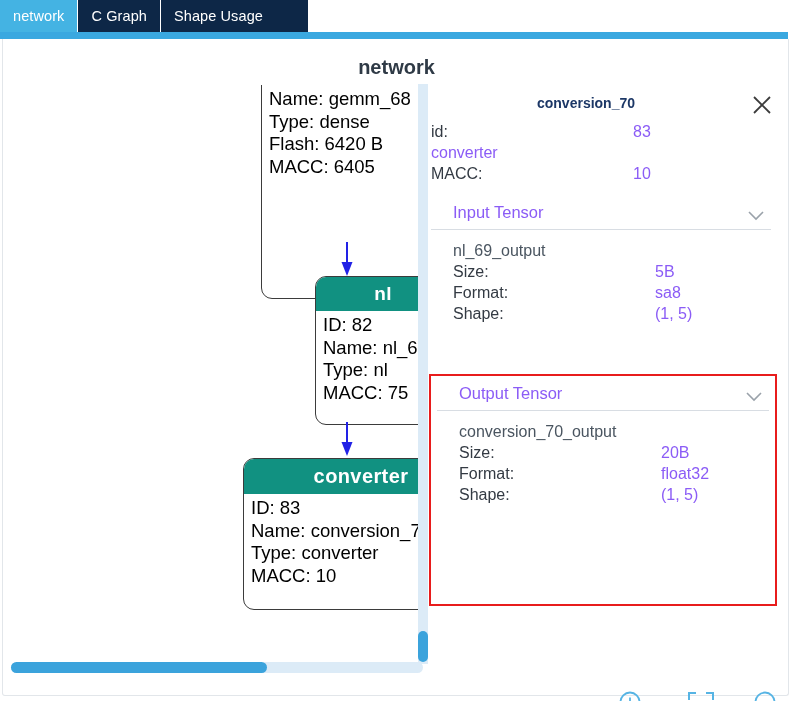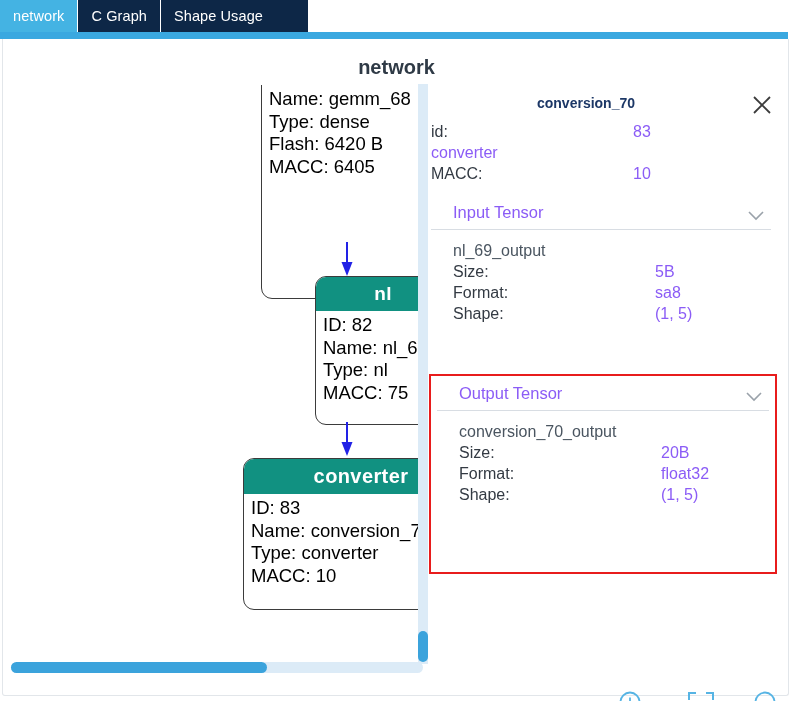--- a/index.html
+++ b/index.html
@@ -232,21 +232,21 @@
     width: 340px;
   }
   #sec-input  { top: 118px; }
   #sec-output { top: 289px; width: 348px; }
 
   .section.highlight {
     border: 2px solid #e81c1c;
     padding: 8px 6px 10px 6px;
     top: 283px;
     left: -2px;
-    height: 200px;
+    height: 232px;
   }
 
   .section-head {
     display: flex;
     align-items: center;
     justify-content: space-between;
     border-bottom: 1px solid #d8dde3;
     padding: 0 6px 7px 22px;
     margin: 0 0 0 0;
   }

